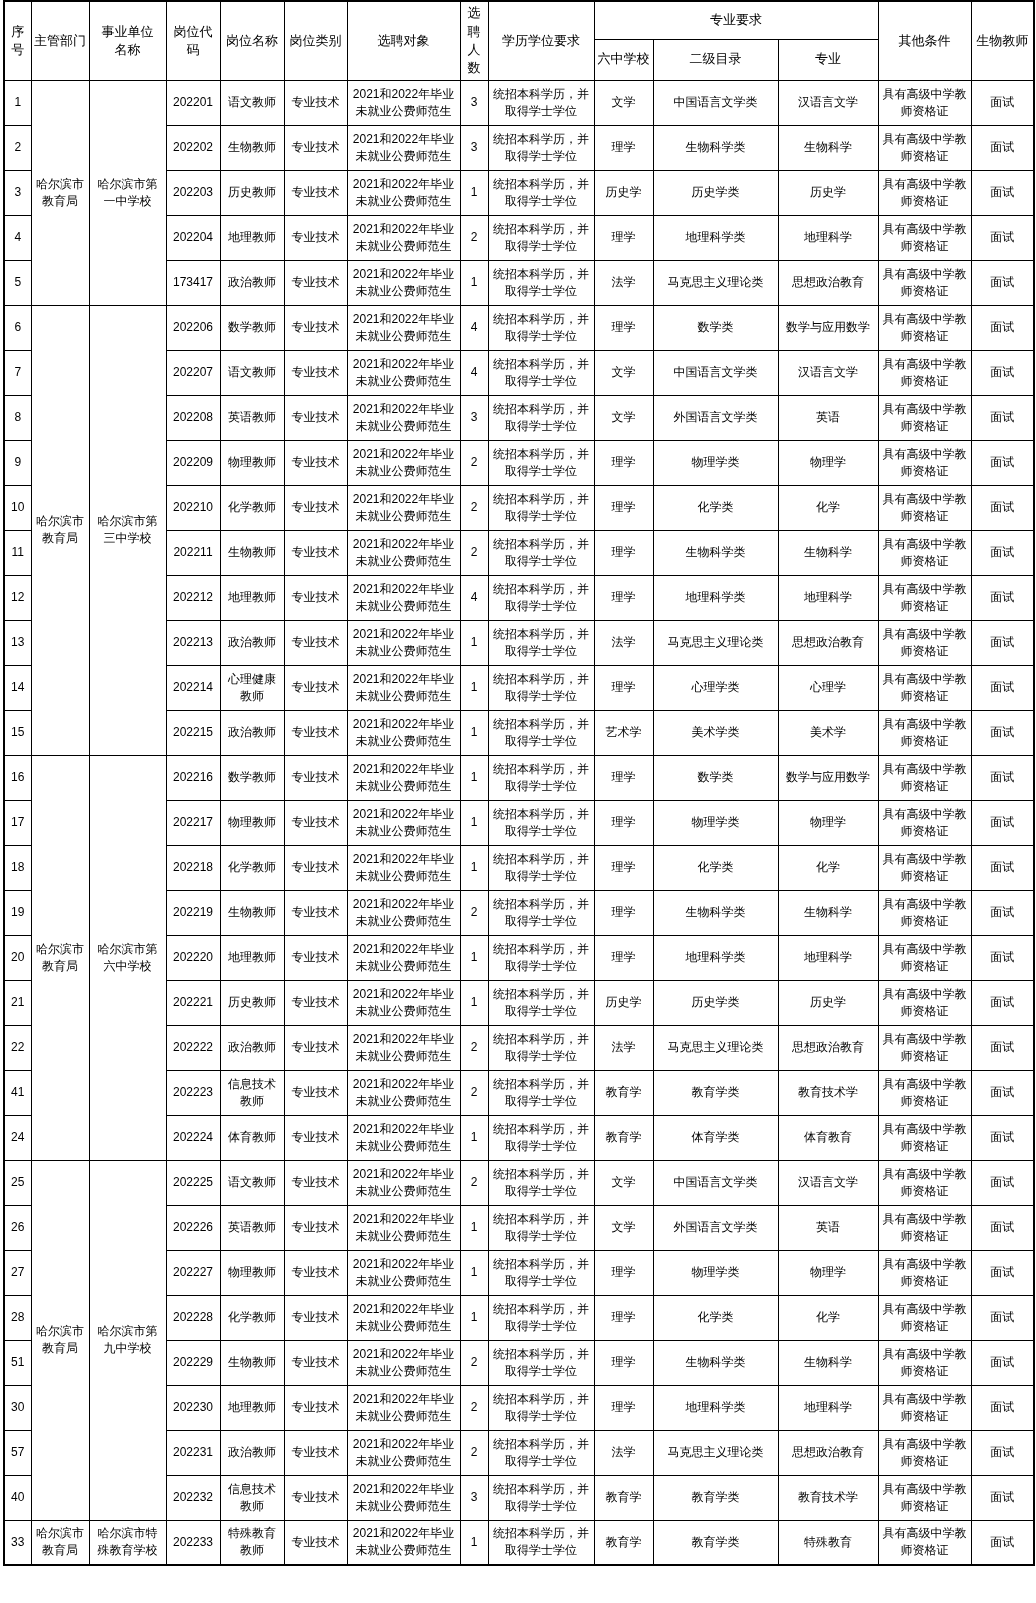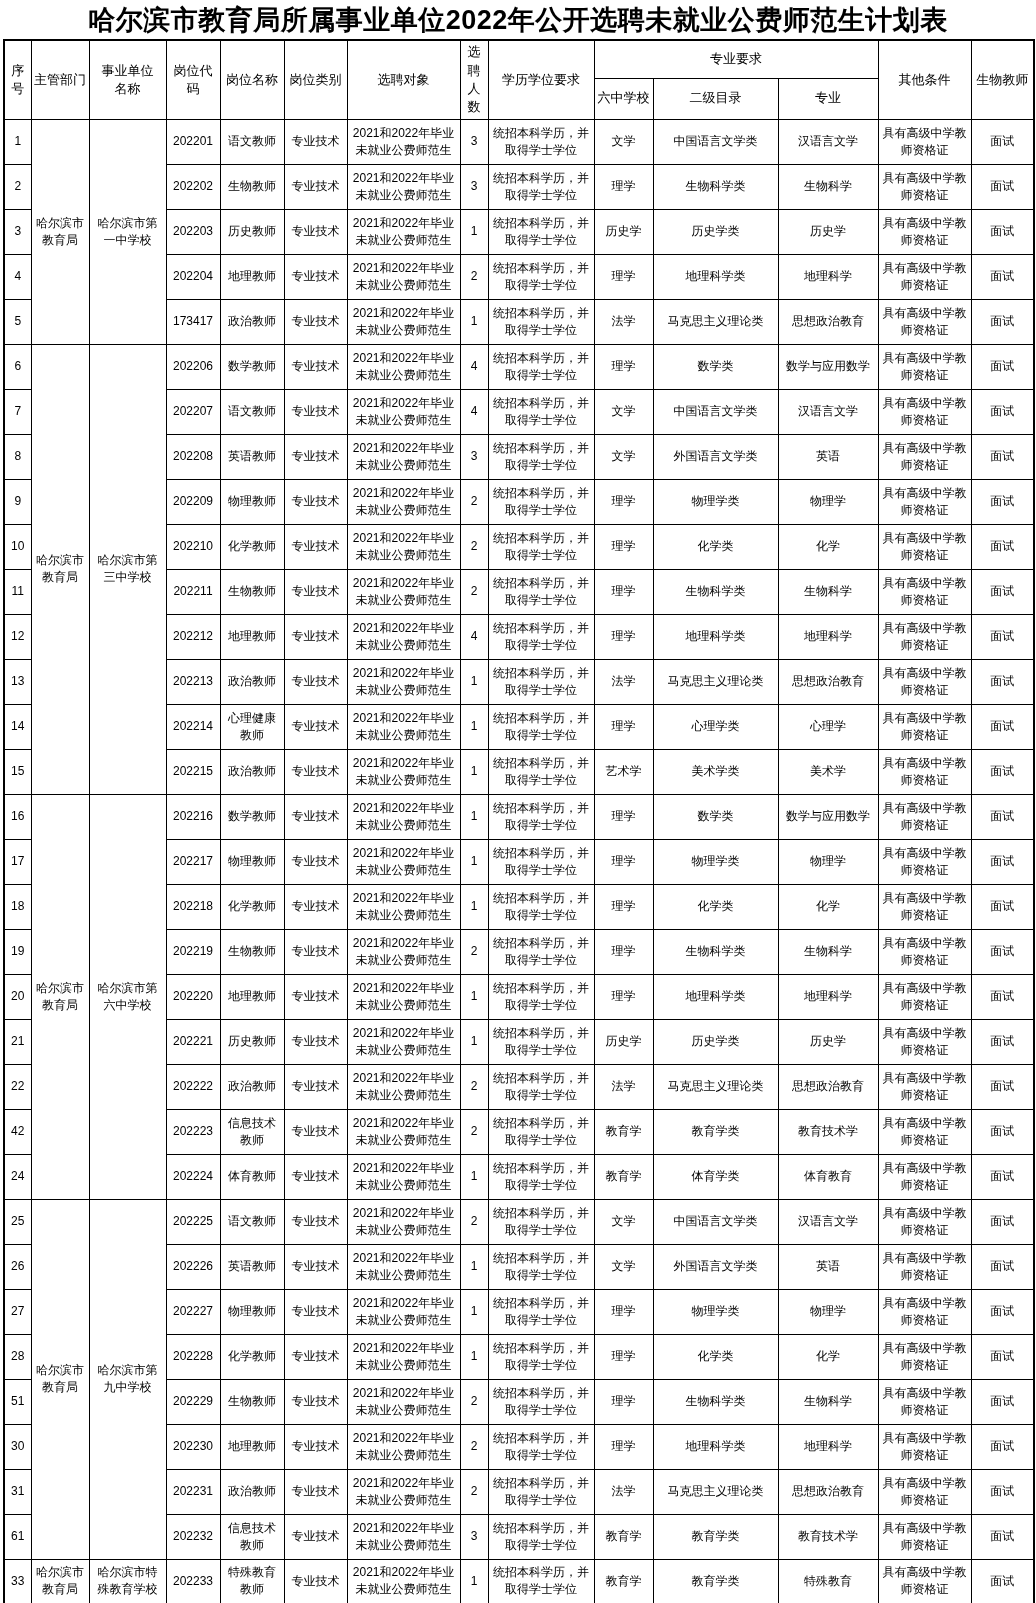--- a/index.html
+++ b/index.html
@@ -44,21 +44,20 @@
   }
   table.plan thead th { font-size: 13px; }
   thead tr.hrow1 { height: 38px; }
   thead tr.hrow2 { height: 41px; }
   tbody tr { height: 45px; }
 </style>
 </head>
 <body>
 
 <div class="page">
-  <div class="title">哈尔滨市教育局所属事业单位2022年公开选聘未就业公费师范生计划表</div>
   <table class="plan">
     <colgroup>
       <col style="width:27px">
       <col style="width:58px">
       <col style="width:77px">
       <col style="width:54px">
       <col style="width:64px">
       <col style="width:63px">
       <col style="width:113px">
       <col style="width:28px">
@@ -474,21 +473,21 @@
           <td>统招本科学历，并
 取得学士学位</td>
           <td>法学</td>
           <td>马克思主义理论类</td>
           <td>思想政治教育</td>
           <td>具有高级中学教
 师资格证</td>
           <td>面试</td>
         </tr>
         <tr>
-          <td>42</td>
+          <td>41</td>
           <td>202223</td>
           <td>信息技术
 教师</td>
           <td>专业技术</td>
           <td>2021和2022年毕业
 未就业公费师范生</td>
           <td>2</td>
           <td>统招本科学历，并
 取得学士学位</td>
           <td>教育学</td>
@@ -615,38 +614,38 @@
           <td>统招本科学历，并
 取得学士学位</td>
           <td>理学</td>
           <td>地理科学类</td>
           <td>地理科学</td>
           <td>具有高级中学教
 师资格证</td>
           <td>面试</td>
         </tr>
         <tr>
-          <td>31</td>
+          <td>57</td>
           <td>202231</td>
           <td>政治教师</td>
           <td>专业技术</td>
           <td>2021和2022年毕业
 未就业公费师范生</td>
           <td>2</td>
           <td>统招本科学历，并
 取得学士学位</td>
           <td>法学</td>
           <td>马克思主义理论类</td>
           <td>思想政治教育</td>
           <td>具有高级中学教
 师资格证</td>
           <td>面试</td>
         </tr>
         <tr>
-          <td>61</td>
+          <td>40</td>
           <td>202232</td>
           <td>信息技术
 教师</td>
           <td>专业技术</td>
           <td>2021和2022年毕业
 未就业公费师范生</td>
           <td>3</td>
           <td>统招本科学历，并
 取得学士学位</td>
           <td>教育学</td>

